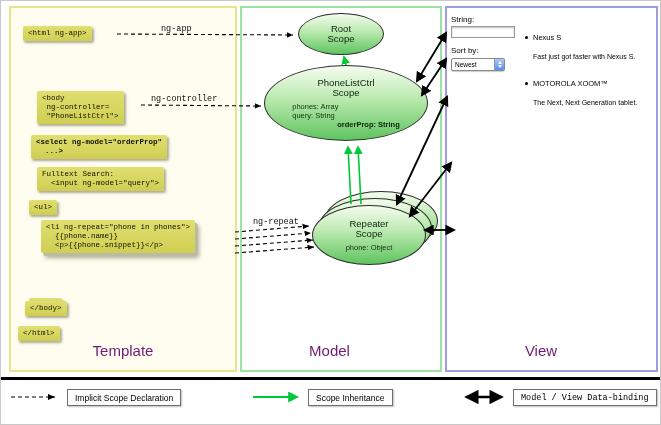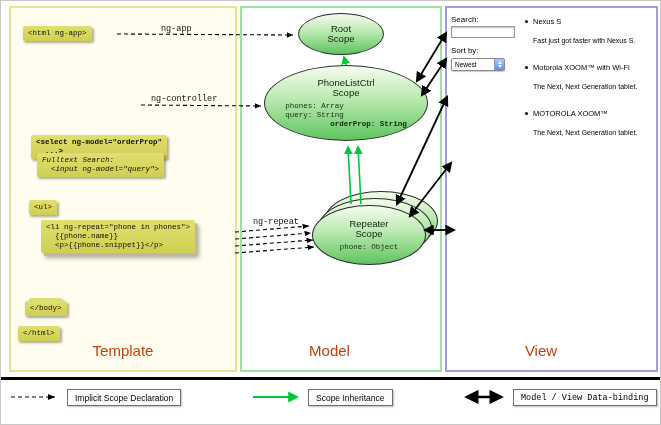--- a/index.html
+++ b/index.html
@@ -7,21 +7,21 @@
     position:relative; width:661px; height:425px; background:#fff;
     font-family:"Liberation Sans", sans-serif; color:#000;
     border:1px solid #c8c8c8; box-sizing:border-box; overflow:hidden;
   }
   .col { position:absolute; top:5px; height:366px; box-sizing:border-box; z-index:0; }
   .col-template { left:8px;  width:228px; background:#fffdf0; border:2px solid #e7e48c; }
   .col-model    { left:239px; width:202px; background:#fff;    border:2px solid #9ce2a0; }
   .col-view     { left:444px; width:213px; background:#fff;    border:2px solid #9e9edd; }
 
   .col-label {
-    position:absolute; top:341px; text-align:center; font-size:15px; color:#c2410c; z-index:6;
+    position:absolute; top:341px; text-align:center; font-size:15px; color:#701a75; z-index:6;
   }
 
   .code-box {
     position:absolute; z-index:2;
     background:linear-gradient(#e0df70, #cfce52);
     padding:3px 5px; border-radius:2px;
     font-family:"Liberation Mono","DejaVu Sans Mono",monospace;
     font-size:7.5px; line-height:9px; color:#101000;
     box-shadow:1.5px 2px 2.5px rgba(70,70,40,0.45);
   }
@@ -36,21 +36,21 @@
     text-align:center; box-sizing:border-box;
   }
   .ellipse-root      { left:297px; top:12px;  width:86px;  height:42px; z-index:2; }
   .ellipse-plc       { left:263px; top:64px;  width:164px; height:76px; z-index:2; }
   .ellipse-rep-back2 { left:323px; top:190px; width:114px; height:60px; z-index:1; }
   .ellipse-rep-back1 { left:317px; top:197px; width:114px; height:60px; z-index:2; }
   .ellipse-rep-front { left:311px; top:204px; width:114px; height:60px; z-index:3; }
 
   .scope-title { font-size:9.5px; line-height:10.5px; color:#0d220d; }
   .scope-props {
-    margin-top:3px; font-family:Liberation Mono, monospace;
+    margin-top:3px; font-family:Liberation Sans, sans-serif;
     font-size:7.5px; line-height:9px; color:#12300f; text-align:left;
   }
   .prop-bold { font-weight:bold; color:#0a240a;padding-left:45px; }
 
   .arrow-label {
     position:absolute; z-index:6;
     font-family:"Liberation Mono","DejaVu Sans Mono",monospace;
     font-size:8.5px; color:#111;
   }
 
@@ -73,21 +73,21 @@
   .sort-value { font-size:6.5px; padding-left:3px; color:#000; }
   .select-stepper {
     width:9px; height:100%; background:linear-gradient(#a9c9f8,#5a8ef0);
     display:flex; flex-direction:column; align-items:center; justify-content:center;
     border-left:1px solid #7a9ad0; border-radius:0 1px 1px 0;
   }
   .up-tri   { width:0; height:0; border-left:2.5px solid transparent; border-right:2.5px solid transparent; border-bottom:3px solid #fff; margin-bottom:1px; }
   .down-tri { width:0; height:0; border-left:2.5px solid transparent; border-right:2.5px solid transparent; border-top:3px solid #fff; }
 
   .phone-list { position:absolute; left:524px; top:16px; width:130px; z-index:2; }
-  .phone-item { margin-bottom:18px; }
+  .phone-item { margin-bottom:18px;margin-top:16px; }
   .phone-name-row { display:flex; align-items:flex-start; }
   .bullet { width:3px; height:3px; border-radius:50%; background:#000; margin:3px 5px 0 0; flex:none; }
   .phone-name { font-size:7.5px; line-height:10px; color:#000; }
   .phone-snippet { font-size:7px; line-height:9px; color:#000; margin-top:9px; padding-left:8px; }
 
   
   .legend-rule { position:absolute; left:0; top:376px; width:661px; height:3px; background:#000; z-index:6; }
   .legend-icon { position:absolute; z-index:6; }
   .legend-box {
     position:absolute; top:388px; z-index:6;
@@ -102,27 +102,32 @@
 <div class="canvas">
 
   <div class="col col-template"></div>
   <div class="col col-model"></div>
   <div class="col col-view"></div>
 
   <div class="code-box" style="left:22px; top:25px;">
     <div class="code-line">&lt;html ng-app&gt;</div>
   </div>
 
+  <div class="code-box" style="left:36px; top:90px;">
+    <div class="code-line">&lt;body</div>
+    <div class="code-line"> ng-controller=</div>
+    <div class="code-line"> "PhoneListCtrl"&gt;</div>
+  </div>
 
   <div class="code-box bold" style="left:30px; top:134px;">
     <div class="code-line">&lt;select ng-model="orderProp"</div>
     <div class="code-line">  ...&gt;</div>
   </div>
 
-  <div class="code-box" style="left:36px; top:152px;font-style:italic;">
+  <div class="code-box" style="left:36px; top:166px;">
     <div class="code-line">Fulltext Search:</div>
     <div class="code-line">  &lt;input ng-model="query"&gt;</div>
   </div>
 
   <div class="code-box" style="left:28px; top:199px;">
     <div class="code-line">&lt;ul&gt;</div>
   </div>
 
   <div class="code-box stacked" style="left:40px; top:219px;">
     <div class="code-line">&lt;li ng-repeat="phone in phones"&gt;</div>
@@ -166,46 +171,39 @@
   <div class="scope ellipse-rep-front">
     <div class="scope-title">
       <div>Repeater</div>
       <div>Scope</div>
     </div>
     <div class="scope-props">
       <div>phone: Object</div>
     </div>
   </div>
 
-  <div class="view-text" style="left:450px; top:14px;">Search:</div>
+  <div class="view-text" style="left:450px; top:14px;">String:</div>
   <input class="view-search-input" value="" style="">
 
   <div class="view-text" style="left:450px; top:45px;">Sort by:</div>
   <div class="view-sort-select">
     <span class="sort-value">Newest</span>
     <span class="select-stepper">
       <span class="up-tri"></span>
         <span class="down-tri"></span>
     </span>
   </div>
 
   <div class="phone-list">
     <div class="phone-item">
       <div class="phone-name-row">
         <span class="bullet"></span>
         <span class="phone-name">Nexus S</span>
       </div>
       <div class="phone-snippet">Fast just got faster with Nexus S.</div>
-    </div>
-    <div class="phone-item">
-      <div class="phone-name-row">
-        <span class="bullet"></span>
-        <span class="phone-name">Motorola XOOM™ with Wi-Fi</span>
-      </div>
-      <div class="phone-snippet">The Next, Next Generation tablet.</div>
     </div>
     <div class="phone-item">
       <div class="phone-name-row">
         <span class="bullet"></span>
         <span class="phone-name">MOTOROLA XOOM™</span>
       </div>
       <div class="phone-snippet">The Next, Next Generation tablet.</div>
     </div>
   </div>
 

